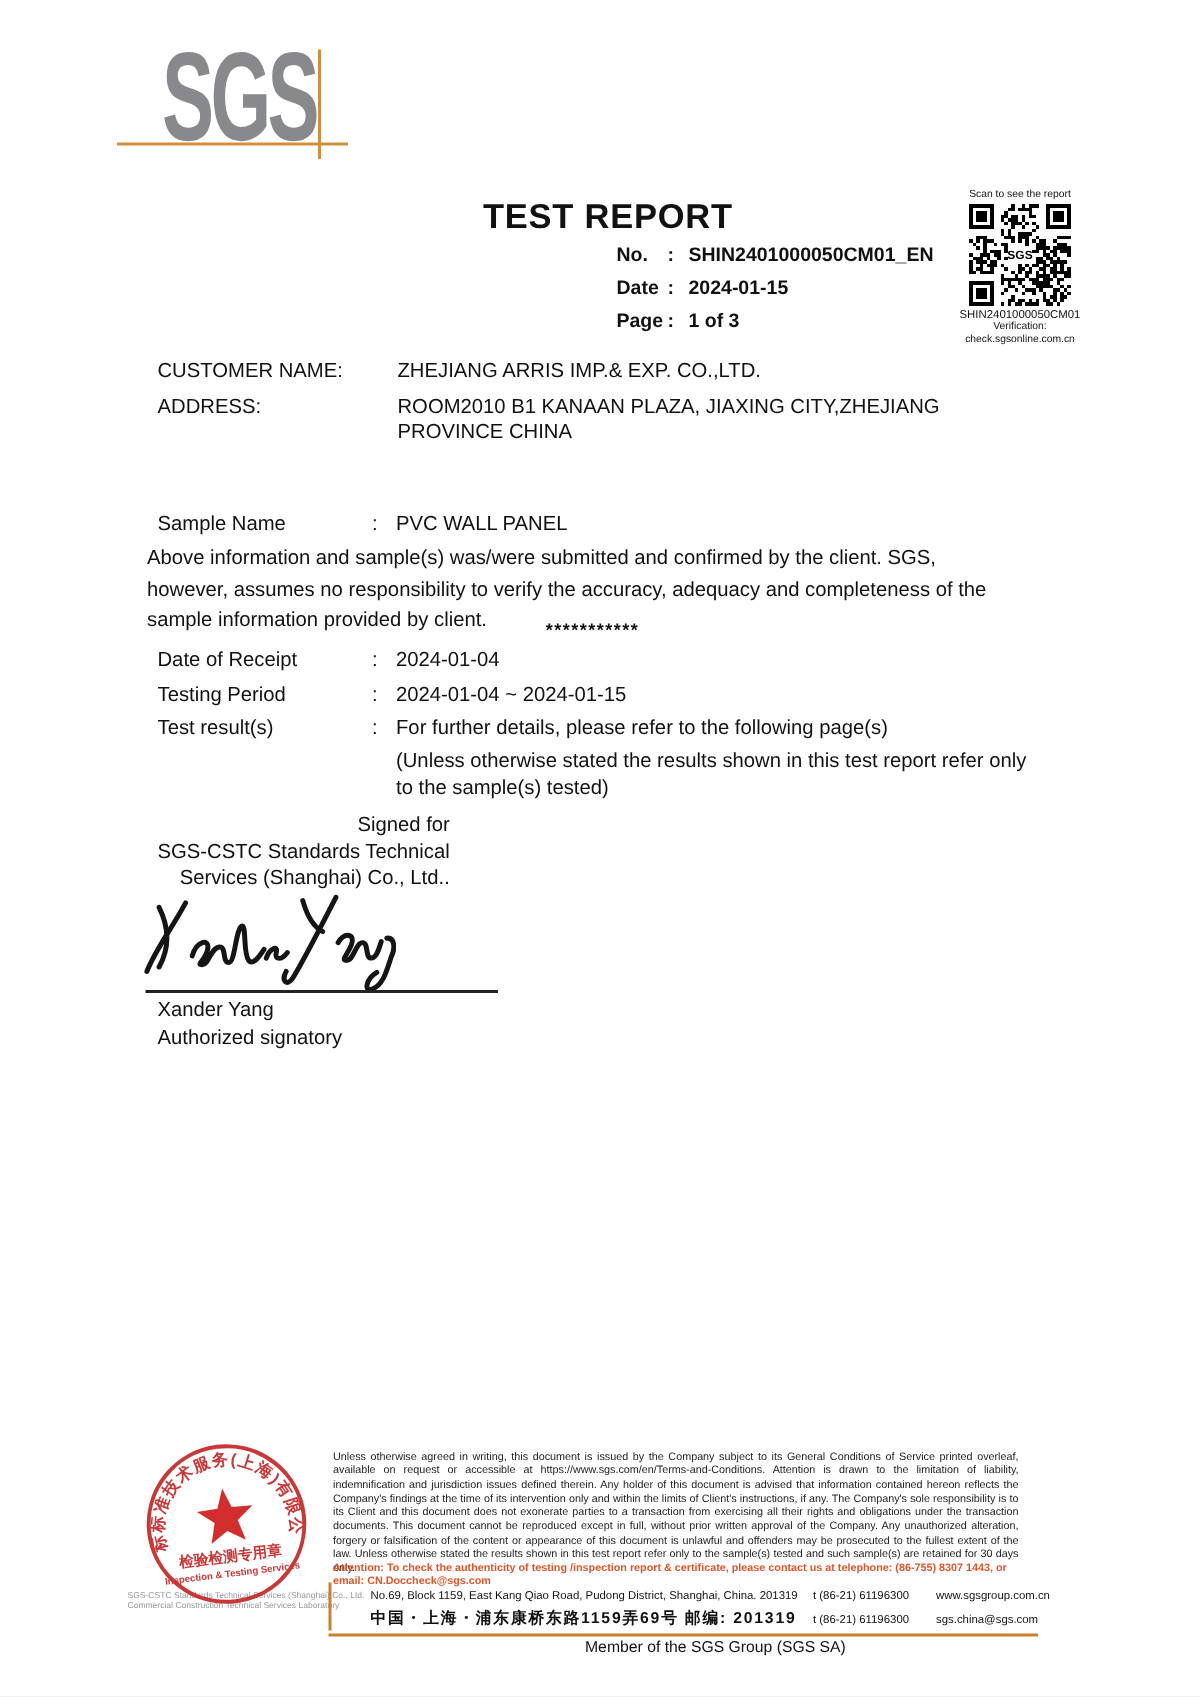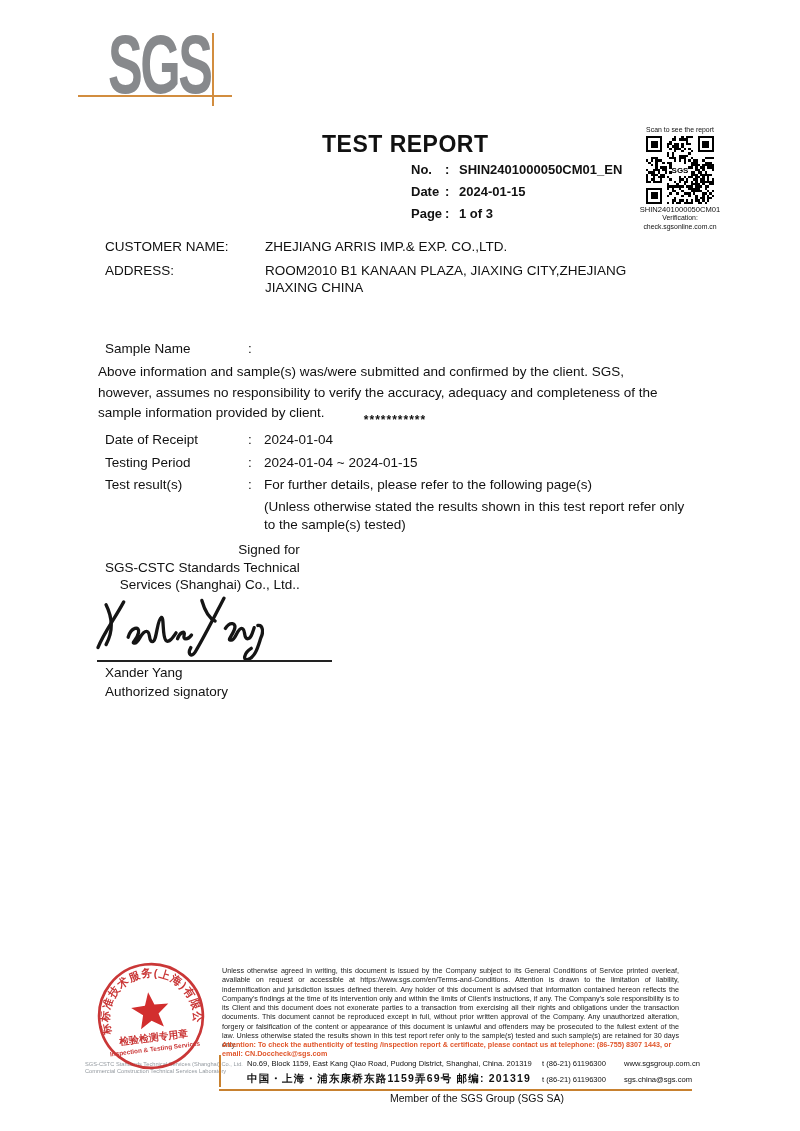--- a/index.html
+++ b/index.html
@@ -124,28 +124,29 @@
 
   <div class="customer">
     <div class="crow">
       <span>CUSTOMER NAME:</span>
       <span>ZHEJIANG ARRIS IMP.&amp; EXP. CO.,LTD.</span>
     </div>
     <div class="crow">
       <span>ADDRESS:</span>
       <span>
         <span>ROOM2010 B1 KANAAN PLAZA, JIAXING CITY,ZHEJIANG</span><br>
-        <span>JIAXING CHINA</span>
+        <span>PROVINCE CHINA</span>
       </span>
     </div>
   </div>
 
   <div class="sample-row">
     <span>Sample Name</span>
     <span>:</span>
+    <span>PVC WALL PANEL</span>
   </div>
   <div class="disclaimer">Above information and sample(s) was/were submitted and confirmed by the client. SGS, however, assumes no responsibility to verify the accuracy, adequacy and completeness of the sample information provided by client.</div>
   <div class="stars">***********</div>
 
   <div class="details">
     <div class="drow">
       <span>Date of Receipt</span>
       <span>:</span>
       <span>2024-01-04</span>
     </div>

